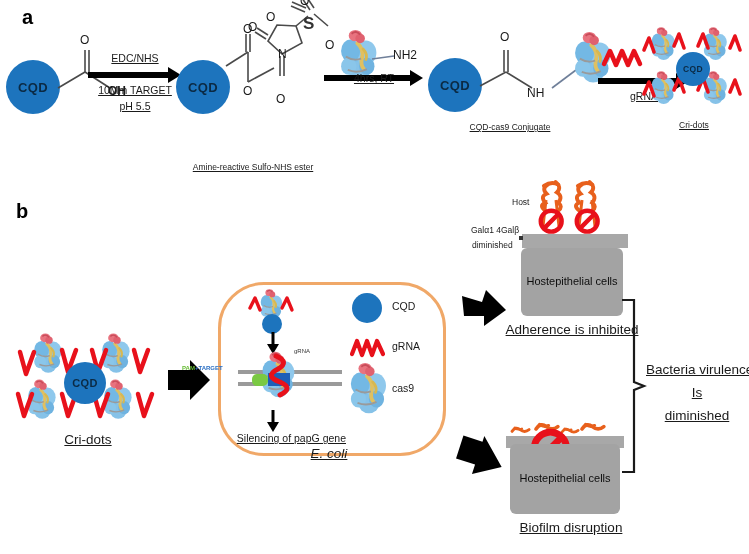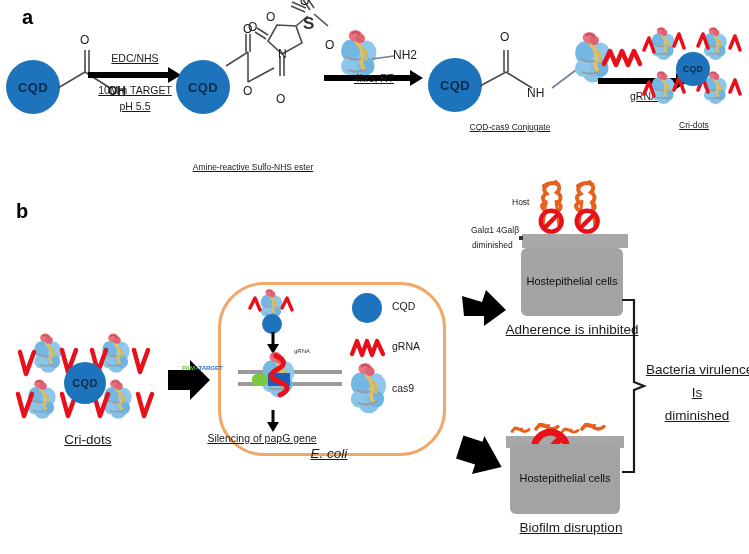--- a/index.html
+++ b/index.html
@@ -285,21 +285,21 @@
 </div>
 <div class="abs lbl-xs" style="left:182px;top:365px;">
   <span style="color:#66bb33;font-weight:bold;">PAM</span><span style="color:#3b7ad0;font-weight:bold;">+</span><span style="color:#2a6fc4;font-weight:bold;">TARGET</span>
 </div>
 <div class="abs lbl-xs" style="left:294px;top:348px;color:#333;">gRNA</div>
 
 <svg class="abs" style="left:266px;top:410px;" width="14" height="22">
   <line x1="7" y1="0" x2="7" y2="13" stroke="#000" stroke-width="3"></line>
   <polygon points="1,12 13,12 7,22" fill="#000"></polygon>
 </svg>
-<div class="abs lbl center" style="left:194px;top:432px;width:136px;">Silencing of papG gene</div>
+<div class="abs lbl center" style="left:210px;top:432px;width:136px;text-align:right;">Silencing of papG gene</div>
 
 <div class="abs lbl-lg ital center" style="left:218px;top:446px;width:222px;">E. coli</div>
 
 <div class="abs" style="left:352px;top:293px;width:30px;height:30px;border-radius:50%;background:#1d74bd;"></div>
 <div class="abs lbl" style="left:392px;top:300px;">CQD</div>
 
 <svg class="abs" style="left:350px;top:338px;" width="40" height="20">
   <path d="M2 16 L7 3 L12 17 L17 3 L22 17 L27 3 L33 16" stroke="#e8111b" stroke-width="4.2" fill="none" stroke-linecap="round" stroke-linejoin="round"></path>
 </svg>
 <div class="abs lbl" style="left:392px;top:340px;">gRNA</div>

